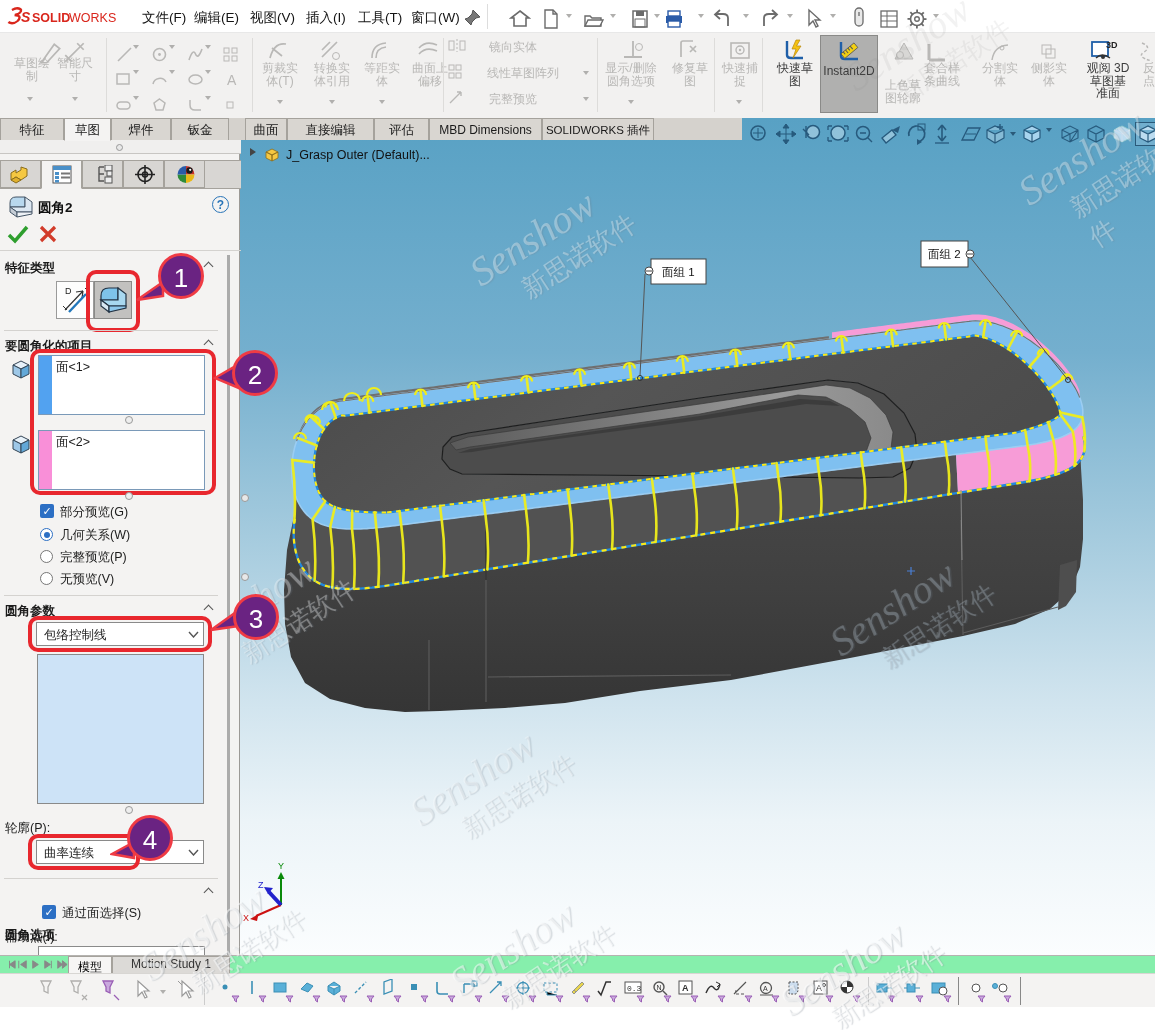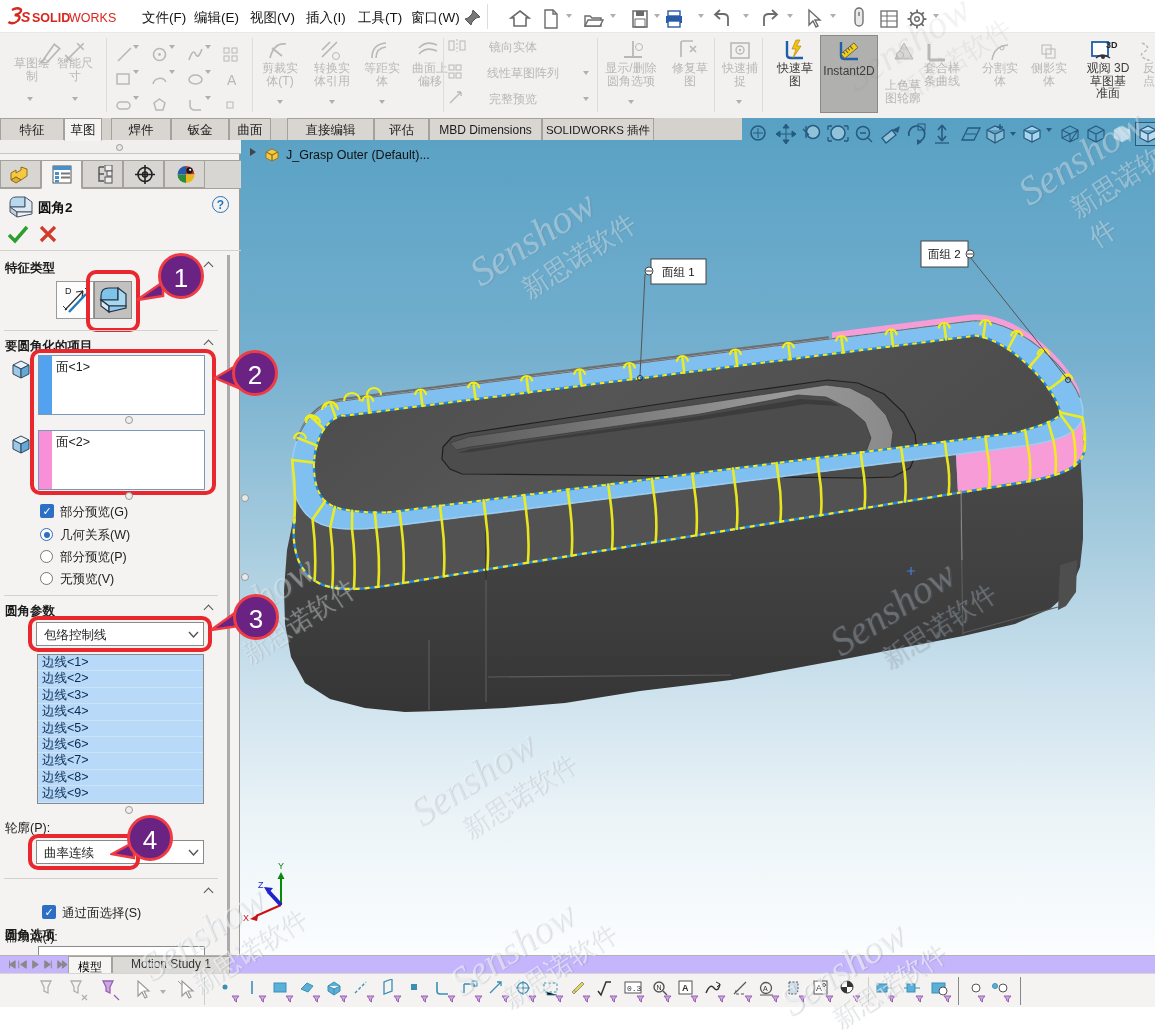--- a/index.html
+++ b/index.html
@@ -26,21 +26,21 @@
 .cbx{position:absolute;width:14px;height:14px;background:#2c6fc4;border-radius:2px;color:#fff;font-size:11px;text-align:center;line-height:14px}
 .rad{position:absolute;width:13px;height:13px;border:1px solid #777;border-radius:50%;background:#fff}
 .rad.on{border-color:#2c6fc4}
 .rad.on::after{content:"";position:absolute;left:2.5px;top:2.5px;width:6px;height:6px;border-radius:50%;background:#2c6fc4}
 .plbl{position:absolute;font-size:12.5px;color:#1c1c1c}
 .redbox{position:absolute;border:4px solid #e8272e;border-radius:10px}
 .ccirc{position:absolute;width:46px;height:46px;border-radius:50%;background:#6a2382;border:3px solid #ef3b44;color:#fff;font-size:26px;text-align:center;line-height:44px;z-index:30}
 
 #viewport{left:240px;top:118px;width:915px;height:837px;overflow:hidden}
 
-#motionbar{left:0;top:955px;width:1155px;height:18px;background:#c4b5fd;border-top:1px solid #b5b3b0}
+#motionbar{left:0;top:955px;width:1155px;height:18px;background:#86efac;border-top:1px solid #b5b3b0}
 #bottombar{left:0;top:973px;width:1155px;height:34px;background:#f4f3f2;border-top:1px solid #d8d6d3}
 #statusbar{left:0;top:1007px;width:1155px;height:23px;background:#f1f0ef;border-top:1px solid #d8d6d3;font-size:12.5px;color:#1c1c1c;padding:4px 0 0 4px}
 .wm{position:absolute;text-shadow:1px 1px 1px rgba(110,125,138,0.22);color:rgba(255,255,255,0.33);transform:rotate(-33deg);font-family:"Liberation Serif",serif;z-index:5;pointer-events:none}
 .wm .l1{font-size:40px;font-style:italic}
 .wm .l2{font-size:26px;margin-left:34px}
 .wmg{color:rgba(130,128,125,0.10);text-shadow:none}
 </style></head>
 <body>
 <div id="app">
 
@@ -308,24 +308,24 @@
 准面</div>
 <svg class="abs" style="left:1140px;top:8px" width="15" height="22" viewBox="0 0 15 22">
         <path d="M2 2 Q12 6 4 11 T12 20" fill="none" stroke="#b9b8b6" stroke-width="1.5" stroke-dasharray="3 2"></path>
       </svg>
 <div class="tlbl" style="left:1140px;top:29px;width:30px">反转
 点相</div>
 </div>
 
 <div class="abs" id="tabrow">
   <div class="tab" style="left:0px;width:64px">特征</div>
-  <div class="tab act" style="left:64px;width:38px">草图</div>
+  <div class="tab act" style="left:64px;width:47px">草图</div>
   <div class="tab" style="left:111px;width:60px">焊件</div>
   <div class="tab" style="left:171px;width:58px">钣金</div>
-  <div class="tab" style="left:229px;width:42px">曲面</div>
+  <div class="tab" style="left:245px;width:42px">曲面</div>
   <div class="tab" style="left:287px;width:87px">直接编辑</div>
   <div class="tab" style="left:374px;width:55px">评估</div>
   <div class="tab" style="left:429px;width:113px;font-size:12px;padding-top:4px">MBD Dimensions</div>
   <div class="tab" style="left:542px;width:112px;font-size:11.5px;padding-top:4px">SOLIDWORKS 插件</div>
 </div>
 
 <div class="abs" id="panel">
   <div class="abs" style="left:0;top:0;width:241px;height:14px;background:#f0efee;border-bottom:1px solid #c8c6c3">
         <div style="position:absolute;left:116px;top:4px;width:7px;height:7px;border:1px solid #999;border-radius:50%;background:#e8e8e8"></div>
       </div>
@@ -427,47 +427,36 @@
 <div class="redbox" style="left:30px;top:209px;width:186px;height:146px"></div>
 <svg class="abs" style="left:213px;top:222px;z-index:29" width="28" height="30" viewBox="0 0 28 30">
         <path d="M26 2 L2 16 L26 26 Z" fill="#6a2382" stroke="#ef3b44" stroke-width="2.5"></path>
       </svg>
 <div class="abs" style="left:125px;top:352px;width:8px;height:8px;border:1px solid #999;border-radius:50%;background:#eee"></div>
 <div class="cbx" style="left:40px;top:364px">✓</div>
 <div class="plbl" style="left:60px;top:364px">部分预览(G)</div>
 <div class="rad on" style="left:40px;top:388px"></div>
 <div class="plbl" style="left:60px;top:387px">几何关系(W)</div>
 <div class="rad" style="left:40px;top:410px"></div>
-<div class="plbl" style="left:60px;top:409px">部分预览(P)</div>
+<div class="plbl" style="left:60px;top:409px">完整预览(P)</div>
 <div class="rad" style="left:40px;top:432px"></div>
 <div class="plbl" style="left:60px;top:431px">无预览(V)</div>
 <div class="hsep" style="top:455px"></div>
 <div class="sect" style="top:463px">圆角参数</div>
 <div class="chev" style="left:205px;top:464px"></div>
 <div class="abs" style="left:36px;top:482px;width:168px;height:24px;background:#fff;border:1px solid #8a8a8a"></div>
 <div class="plbl" style="left:44px;top:487px">包络控制线</div>
 <svg class="abs" style="left:188px;top:491px" width="11" height="7" viewBox="0 0 11 7">
         <path d="M1 1 L5.5 6 L10 1" fill="none" stroke="#555" stroke-width="1.4"></path>
       </svg>
 <div class="redbox" style="left:28px;top:476px;width:184px;height:36px"></div>
 <svg class="abs" style="left:209px;top:468px;z-index:29" width="32" height="30" viewBox="0 0 32 30">
         <path d="M30 2 L2 22 L30 18 Z" fill="#6a2382" stroke="#ef3b44" stroke-width="2.5"></path>
       </svg>
 <div class="abs" style="left:37px;top:514px;width:167px;height:150px;background:#cde3f7;border:1px solid #8a8a8a"></div>
-<div class="abs" style="left:38px;top:515px;width:165px;font-size:12.5px;line-height:15.4px">
-        <div style="height:16.4px;background:#b8d9f8;border-bottom:1px solid #cde3f7;color:#0a2a52;padding-left:4px">边线&lt;1&gt;</div>
-        <div style="height:16.4px;background:#b8d9f8;border-bottom:1px solid #cde3f7;color:#0a2a52;padding-left:4px">边线&lt;2&gt;</div>
-        <div style="height:16.4px;background:#b8d9f8;border-bottom:1px solid #cde3f7;color:#0a2a52;padding-left:4px">边线&lt;3&gt;</div>
-        <div style="height:16.4px;background:#b8d9f8;border-bottom:1px solid #cde3f7;color:#0a2a52;padding-left:4px">边线&lt;4&gt;</div>
-        <div style="height:16.4px;background:#b8d9f8;border-bottom:1px solid #cde3f7;color:#0a2a52;padding-left:4px">边线&lt;5&gt;</div>
-        <div style="height:16.4px;background:#b8d9f8;border-bottom:1px solid #cde3f7;color:#0a2a52;padding-left:4px">边线&lt;6&gt;</div>
-        <div style="height:16.4px;background:#b8d9f8;border-bottom:1px solid #cde3f7;color:#0a2a52;padding-left:4px">边线&lt;7&gt;</div>
-        <div style="height:16.4px;background:#b8d9f8;border-bottom:1px solid #cde3f7;color:#0a2a52;padding-left:4px">边线&lt;8&gt;</div>
-        <div style="height:16.4px;background:#b8d9f8;border-bottom:1px solid #cde3f7;color:#0a2a52;padding-left:4px">边线&lt;9&gt;</div>
-      </div>
 <div class="abs" style="left:125px;top:666px;width:8px;height:8px;border:1px solid #999;border-radius:50%;background:#eee"></div>
 <div class="plbl" style="left:5px;top:680px">轮廓(P):</div>
 <div class="abs" style="left:36px;top:700px;width:168px;height:24px;background:#fff;border:1px solid #8a8a8a"></div>
 <div class="plbl" style="left:44px;top:705px">曲率连续</div>
 <svg class="abs" style="left:188px;top:709px" width="11" height="7" viewBox="0 0 11 7">
         <path d="M1 1 L5.5 6 L10 1" fill="none" stroke="#555" stroke-width="1.4"></path>
       </svg>
 <div class="redbox" style="left:28px;top:694px;width:112px;height:36px"></div>
 <div class="ccirc" style="left:127px;top:675px">4</div>
 <svg class="abs" style="left:110px;top:700px;z-index:29" width="26" height="22" viewBox="0 0 26 22">

